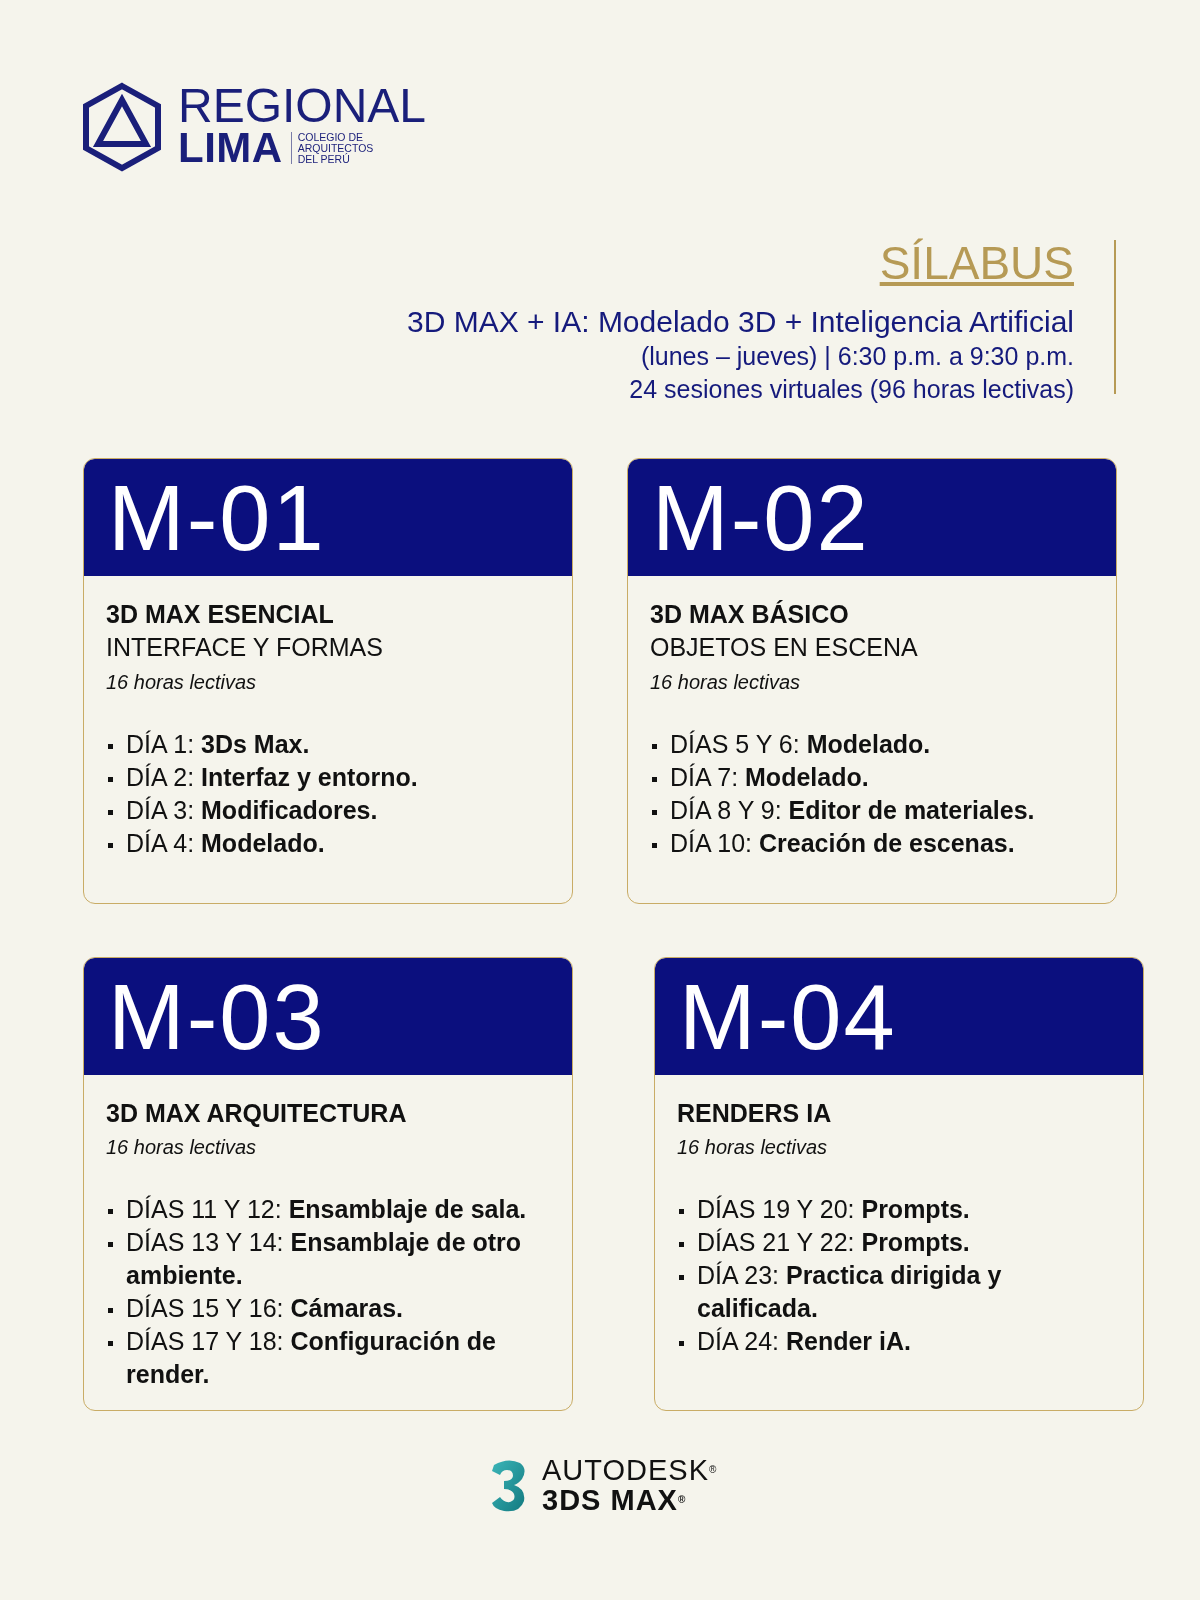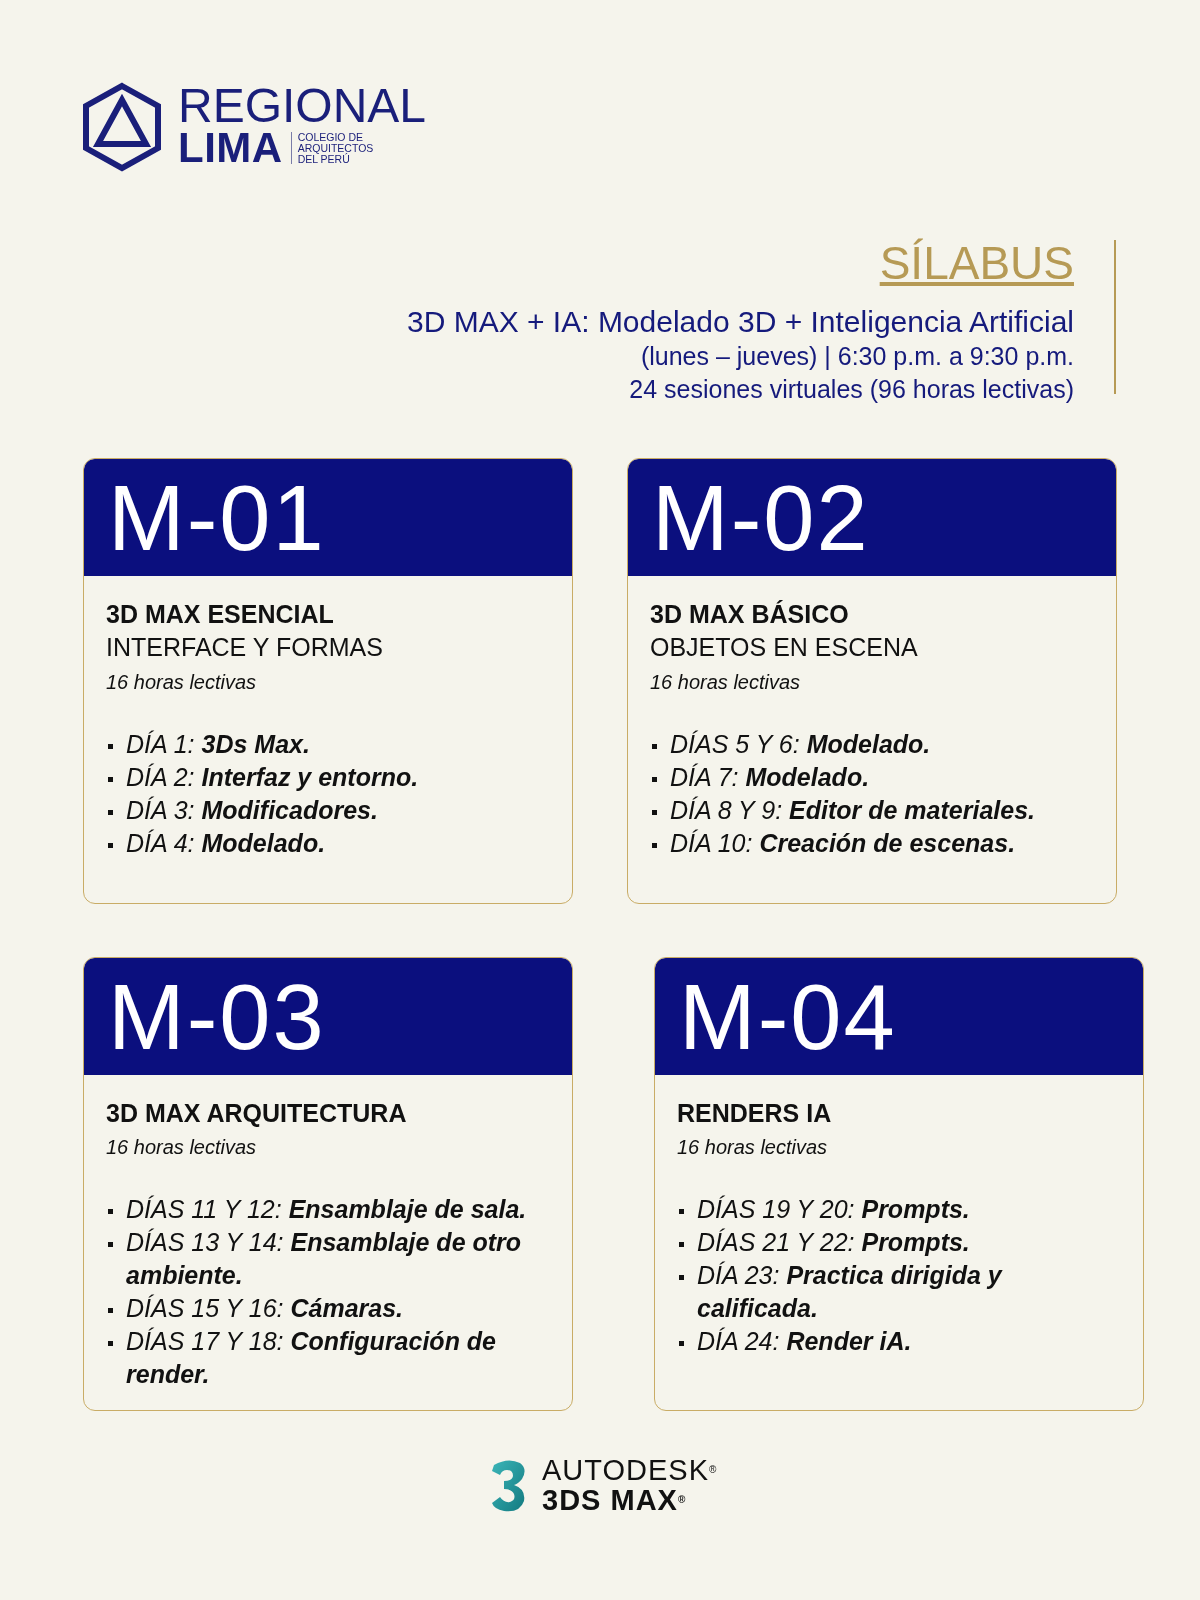--- a/index.html
+++ b/index.html
@@ -37,21 +37,21 @@
     background: #0b0f7e; height: 117px; border-radius: 10px 10px 0 0;
     padding-left: 24px; display: flex; align-items: center;
   }
   .card-code { color: #fff; font-size: 92px; line-height: 92px; font-weight: 400; letter-spacing: 2px; }
   .card-body { padding: 22px 22px 0 22px; }
   .card-title { font-size: 25px; line-height: 32px; font-weight: 700; color: #111; }
   .card-sub { font-size: 25px; line-height: 34px; font-weight: 400; color: #111; }
   .card-hours { font-size: 20px; line-height: 32px; font-style: italic; color: #111; margin-top: 2px; }
   .card-list { list-style: none; margin-top: 30px; }
   .card-list li {
-    font-size: 25px; line-height: 33px; padding-left: 20px; position: relative; color: #111; font-style: italic;
+    font-size: 25px; line-height: 33px; padding-left: 20px; position: relative; color: #111;
   }
   .card-list li::before {
     content: ""; position: absolute; left: 2px; top: 16px; width: 5px; height: 5px; background: #111;
   }
   .card-list .day { font-weight: 400; }
   .card-list .topic { font-weight: 700; }
 
   #c1 { left: 83px; top: 458px; height: 446px; }
   #c2 { left: 627px; top: 458px; height: 446px; }
   #c3 { left: 83px; top: 957px; height: 454px; }

